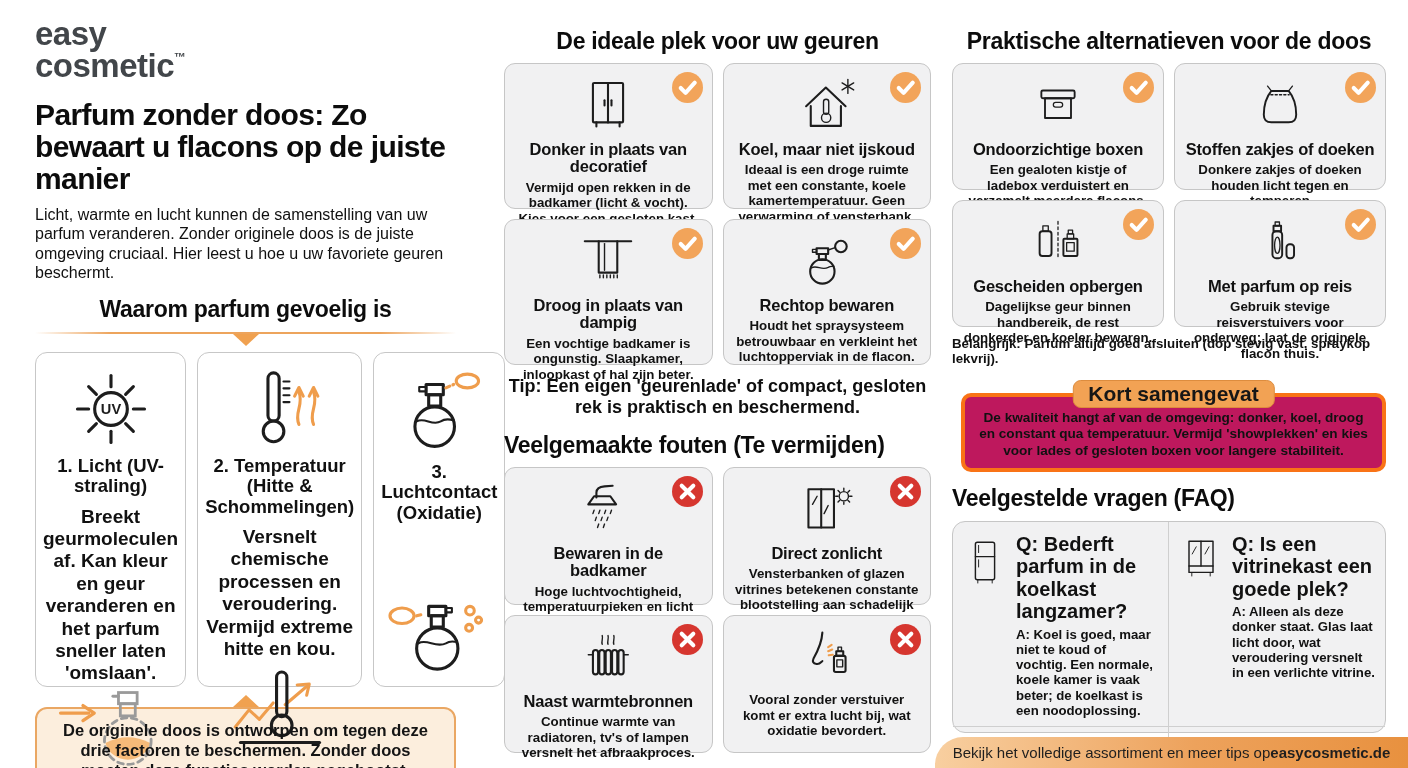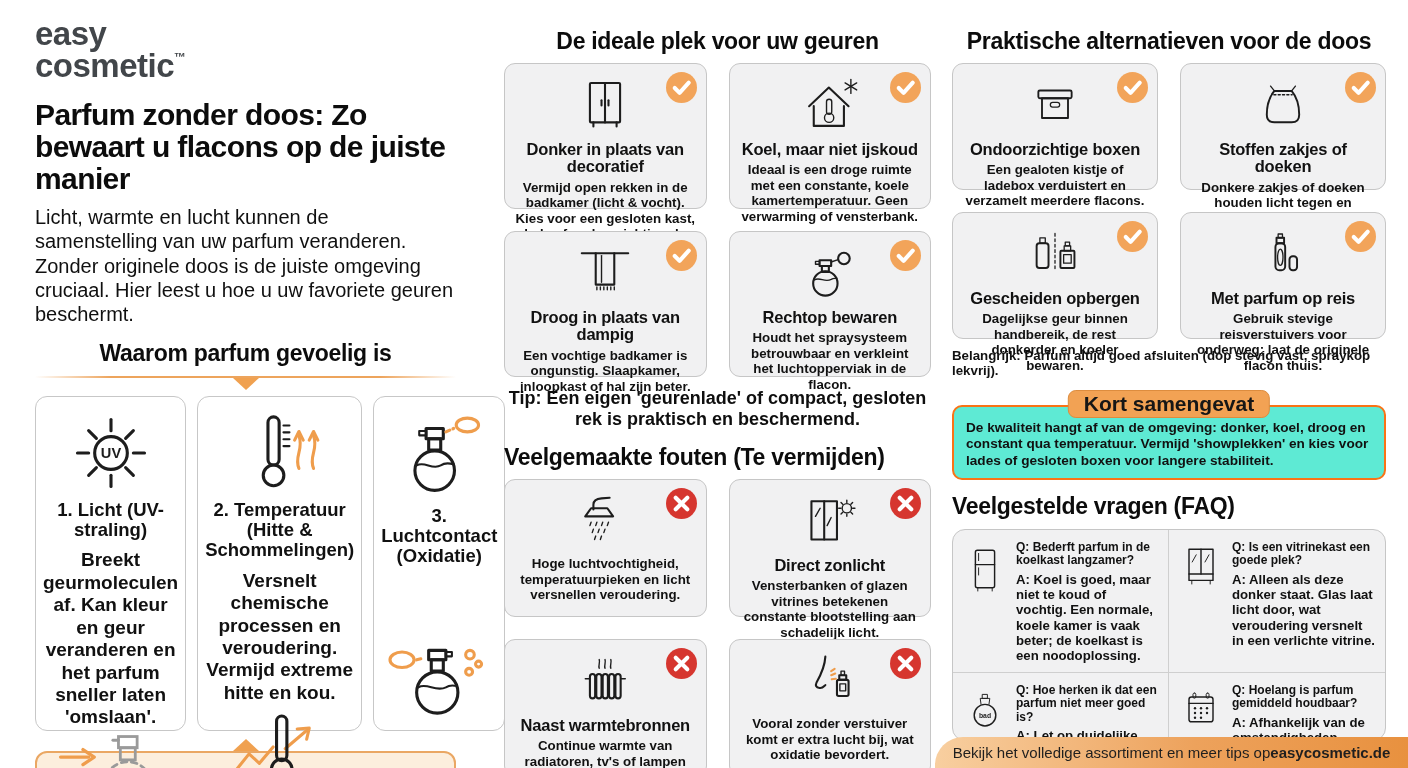--- a/index.html
+++ b/index.html
@@ -13,21 +13,21 @@
   .col-left  { left:35px;  top:18px; width:421px; }
   .col-mid   { left:504px; top:28px; width:427px; }
   .col-right { left:952px; top:28px; width:434px; }
 
   
   .logo { font-weight:bold; font-size:33px; line-height:0.98; color:#42464a; letter-spacing:-0.5px; }
   .logo .tm { font-size:12px; vertical-align:top; position:relative; top:2px; font-weight:bold; }
 
   
   .main-title { margin-top:16px; font-size:30px; line-height:1.08; font-weight:bold; color:#0c0c0c; letter-spacing:-0.6px; }
-  .intro-body { margin-top:9px; font-size:20px; line-height:1.22; color:#101010; }
+  .intro-body { margin-top:9px; font-size:16px; line-height:1.22; color:#101010; }
 
   
   .sec-h { font-size:23px; font-weight:bold; color:#0c0c0c; letter-spacing:-0.3px; }
   .center { text-align:center; }
 
   .hr-orange { margin-top:9px; height:2px;
     background:linear-gradient(to right, rgba(240,161,80,0), #eda45c 18%, #eda45c 82%, rgba(240,161,80,0)); }
   .tri-down { width:0; height:0; margin:0 auto;
     border-left:13px solid transparent; border-right:13px solid transparent; border-top:12px solid #f0a150; }
   .tri-up { width:0; height:0; margin:0 auto;
@@ -39,53 +39,53 @@
     padding:13px 7px 10px; display:flex; flex-direction:column; align-items:center; text-align:center; }
   .why-icon { height:92px; display:flex; align-items:center; justify-content:center; }
   .why-title { font-size:18.5px; font-weight:bold; line-height:1.1; margin-top:4px; }
   .why-body { font-size:19px; line-height:1.18; font-weight:bold; margin-top:9px; }
   .why-bottom { margin-top:auto; height:92px; display:flex; align-items:flex-end; justify-content:center; }
 
   .note-box { margin-top:0; background:#fceedd; border:2px solid #eaa763; border-radius:12px;
     padding:11px 14px; text-align:center; font-size:16.5px; font-weight:bold; line-height:1.22; color:#141414; }
 
   
-  .grid2 { display:grid; grid-template-columns:1fr 1fr; gap:22px; margin-top:8px; }
+  .grid2 { display:grid; grid-template-columns:1fr 1fr; gap:10px; margin-top:8px; }
   .tile { position:relative; background:#f1f1f2; border:1px solid #c6c6c6; border-radius:11px;
     padding:10px 10px 8px; text-align:center; }
   .tile-icon { height:62px; display:flex; align-items:center; justify-content:center; }
   .tile-title { font-size:16.5px; font-weight:bold; line-height:1.05; margin-top:5px; letter-spacing:-0.2px; }
   .tile-body { font-size:13.3px; line-height:1.17; font-weight:bold; margin-top:4px; }
   .badge { position:absolute; top:8px; right:9px; width:31px; height:31px; border-radius:50%;
     display:flex; align-items:center; justify-content:center; }
   .badge.ok { background:#f2a45a; }
   .badge.bad { background:#d6362f; }
 
   .tip-line { margin-top:11px; font-size:18px; font-weight:bold; color:#0e0e0e;text-align:center; }
   .mt14 { margin-top:14px; }
   .rows-ideal { grid-template-rows:146px 146px; }
   .rows-mist  { grid-template-rows:138px 138px; }
   .rows-alt   { grid-template-rows:127px 127px; }
 
   
   .important-line { margin-top:9px; font-size:13.3px; font-weight:bold; }
-  .summary { position:relative; margin-top:27px; background:#5eead4; border:2px solid #f97316; border-radius:10px;
-    padding:13px 12px 9px; }
+  .summary { position:relative; margin-top:27px; background:#be185d; border:4px solid #f97316; border-radius:10px;
+    padding:13px 12px 9px;margin-left:9px; }
   .summary-pill { position:absolute; top:-17px; left:50%; transform:translateX(-50%);
     background:#f2a254; border:1.5px solid #dd8c3e; border-radius:8px; padding:1px 15px;
     font-size:21px; font-weight:bold; white-space:nowrap; color:#161616; }
-  .summary-body { font-size:13.6px; font-weight:bold; line-height:1.2; }
+  .summary-body { font-size:13.6px; font-weight:bold; line-height:1.2;text-align:center; }
 
   .faq-card { margin-top:9px; background:#f1f1f2; border:1px solid #c6c6c6; border-radius:13px;
     display:grid; grid-template-columns:1fr 1fr; height:212px; }
   .faq-cell { padding:11px 10px 8px 12px; display:flex; gap:9px; }
   .faq-cell.bdr { border-right:1.5px solid #cfcfcf; }
   .faq-cell.bdb { border-bottom:1.5px solid #cfcfcf; }
   .faq-ic { flex:0 0 42px; padding-top:2px; }
-  .faq-q { font-size:12px; font-weight:bold; line-height:1.12; }
+  .faq-q { font-size:20px; font-weight:bold; line-height:1.12; }
   .faq-a { font-size:13.2px; font-weight:bold; line-height:1.16; margin-top:4px; }
 
   
   .footer-bar { position:absolute; left:935px; right:0; bottom:0; height:31px;
     background:linear-gradient(90deg,#f8cfa0 0%,#eda25c 55%,#e8913f 100%);
     border-top-left-radius:28px; display:flex; align-items:center; justify-content:center; }
   .footer-bar span { font-size:15px; color:#1f1f1f; }
   .footer-bar .lnk { font-weight:bold; cursor:pointer;text-align:right; }
 
   
@@ -320,20 +320,21 @@
             <line class="ln2" x1="36" y1="52" x2="34" y2="58"></line>
           <line class="ln2" x1="46" y1="52" x2="44" y2="58"></line>
             <line class="ln2" x1="56" y1="52" x2="54" y2="58"></line>
           <line class="ln2" x1="30" y1="64" x2="28" y2="70"></line>
             <line class="ln2" x1="40" y1="64" x2="38" y2="70"></line>
           <line class="ln2" x1="50" y1="64" x2="48" y2="70"></line>
           <line class="ln2" x1="34" y1="76" x2="32" y2="82"></line>
             <line class="ln2" x1="44" y1="76" x2="42" y2="82"></line>
         </svg>
       </div>
+      <div class="tile-title">Bewaren in de badkamer</div>
       <div class="tile-body">Hoge luchtvochtigheid, temperatuurpieken en licht versnellen veroudering.</div>
     </div>
 
     <div class="tile">
       <div class="badge bad">
         <svg width="31" height="31" viewBox="0 0 32 32">
             <path class="wht" d="M10,10 L22,22 M22,10 L10,22"></path>
           </svg>
       </div>
       <div class="tile-icon">

